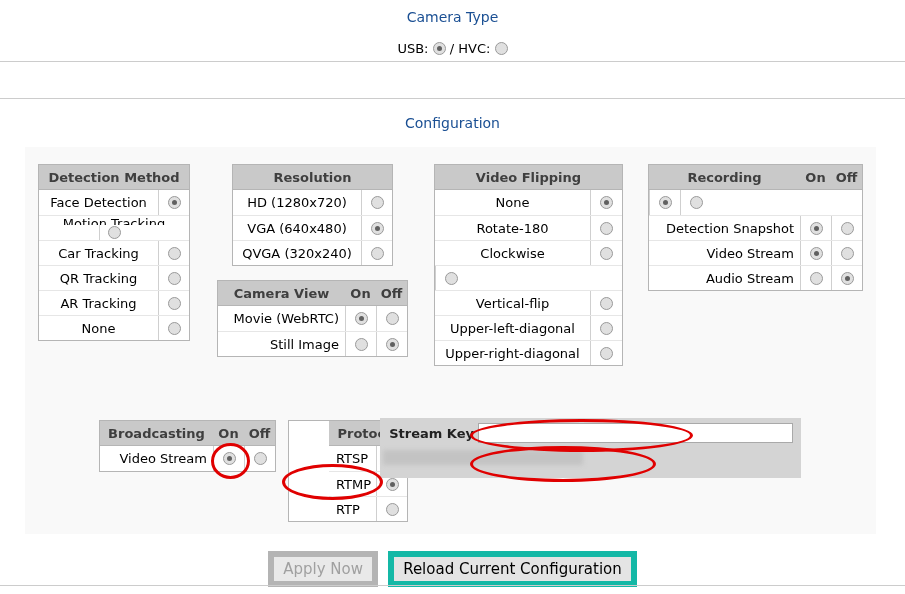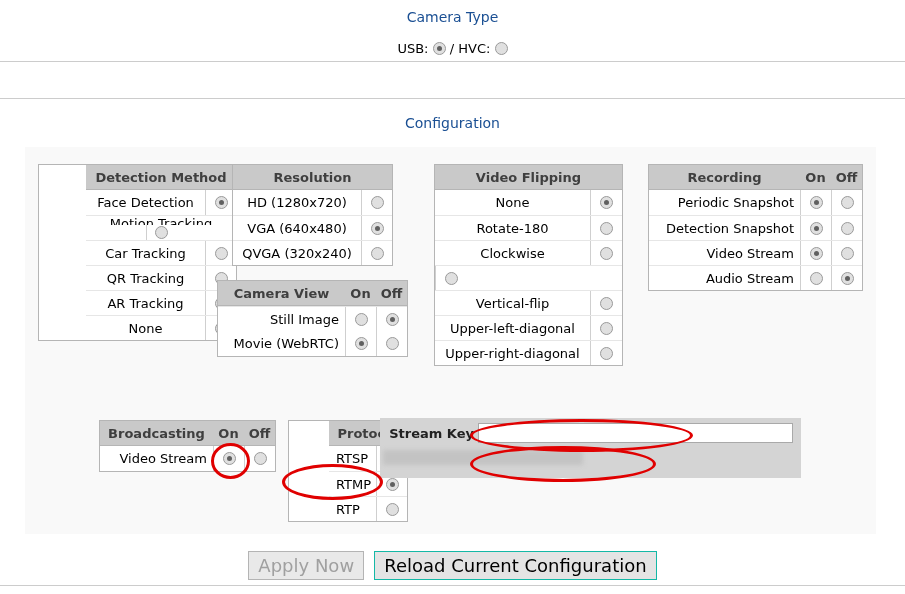--- a/index.html
+++ b/index.html
@@ -64,21 +64,21 @@
     box-sizing:border-box;text-align:center;border-left:1px solid #cfcfcf;
     height:100%;display:flex;align-items:center;justify-content:center;
   }
   .hdrbar{display:flex;align-items:center;height:24px;
           background:#c9c9c9;color:#3f3f3f;font-weight:bold;font-size:13px;}
   .hdrbar .htitle{text-align:center;box-sizing:border-box;}
   .hdrbar .honoff{text-align:center;box-sizing:border-box;}
   .body-wrap{border-top:1px solid #b5b5b5;}
 
   
-  #detection-method{left:38px;top:164px;width:150px;padding-left:47px;}
+  #detection-method{left:38px;top:164px;width:150px;}
   #detection-method .name{width:119px;text-align:center;}
   #detection-method .rcell{width:31px;}
 
   #resolution{left:232px;top:164px;width:159px;}
   #resolution .name{width:128px;}
   #resolution .rcell{width:31px;}
 
   #camera-view{left:217px;top:280px;width:189px;}
   #camera-view .name{width:127px;text-align:right;padding-right:6px;}
   #camera-view .rcell{width:31px;}
@@ -121,22 +121,22 @@
   #stream-key-redaction{
     position:absolute;left:383px;top:450px;width:200px;height:15px;
     background:#c3c3c3;
     filter:blur(2px);
     pointer-events:none;
   }
 
   
   #button-bar{position:absolute;left:0;top:551px;width:905px;text-align:center;}
   .btn{
-    font-family:"DejaVu Sans", sans-serif;font-size:18px;
-    background:#e4e4e4;border:1px solid #14b8a6;
+    font-family:"DejaVu Sans", sans-serif;font-size:15px;
+    background:#e4e4e4;border:6px solid #14b8a6;
     padding:3px 9px;margin:0 3px;color:#000;
     box-sizing:border-box;
   }
   .btn.disabled{color:#a0a0a0;border-color:#b4b4b4;background:#e9e9e9;}
 
   
   .annot{position:absolute;border:3px solid #e00000;border-radius:50%;
          background:transparent;pointer-events:none;}
   #annot-broadcast-on{left:211px;top:443px;width:33px;height:30px;}
   #annot-rtmp{left:282px;top:464px;width:95px;height:30px;}
@@ -233,36 +233,36 @@
     </div>
 </div>
 
 <div class="tbl" id="camera-view">
   <div class="hdrbar">
     <div class="htitle" style="width:127px">Camera View</div>
     <div class="honoff" style="width:31px">On</div>
     <div class="honoff" style="width:31px">Off</div>
   </div>
   <div class="body-wrap" id="cv-body">
+      <div class="row">
+        <div class="name" style="width: 127px; text-align: right;">Movie (WebRTC)</div>
+        <div class="rcell" style="width: 31px;">
+          <span class="radio on"></span>
+        </div>
+        <div class="rcell" style="width: 31px;">
+          <span class="radio"></span>
+        </div>
+      </div>
       <div class="row" style="border-top: 1px solid rgb(230, 230, 230);">
         <div class="name" style="width: 127px; text-align: right;">Still Image</div>
         <div class="rcell" style="width: 31px;">
           <span class="radio"></span>
         </div>
         <div class="rcell" style="width: 31px;">
           <span class="radio on"></span>
-        </div>
-      </div>
-      <div class="row">
-        <div class="name" style="width: 127px; text-align: right;">Movie (WebRTC)</div>
-        <div class="rcell" style="width: 31px;">
-          <span class="radio on"></span>
-        </div>
-        <div class="rcell" style="width: 31px;">
-          <span class="radio"></span>
         </div>
       </div>
     </div>
 </div>
 
 <div class="tbl" id="video-flipping">
   <div class="hdrbar">
     <div class="htitle" style="width:100%">Video Flipping</div>
   </div>
   <div class="body-wrap" id="vf-body">
@@ -311,21 +311,20 @@
 </div>
 
 <div class="tbl" id="recording">
   <div class="hdrbar">
     <div class="htitle" style="width:151px">Recording</div>
     <div class="honoff" style="width:31px">On</div>
     <div class="honoff" style="width:31px">Off</div>
   </div>
   <div class="body-wrap" id="rec-body">
       <div class="row">
-        <div class="name" style="width: 151px; text-align: right;">Periodic Snapshot</div>
         <div class="rcell" style="width: 31px;">
           <span class="radio on"></span>
         </div>
         <div class="rcell" style="width: 31px;">
           <span class="radio"></span>
         </div>
       </div>
       <div class="row" style="border-top: 1px solid rgb(230, 230, 230);">
         <div class="name" style="width: 151px; text-align: right;">Detection Snapshot</div>
         <div class="rcell" style="width: 31px;">

